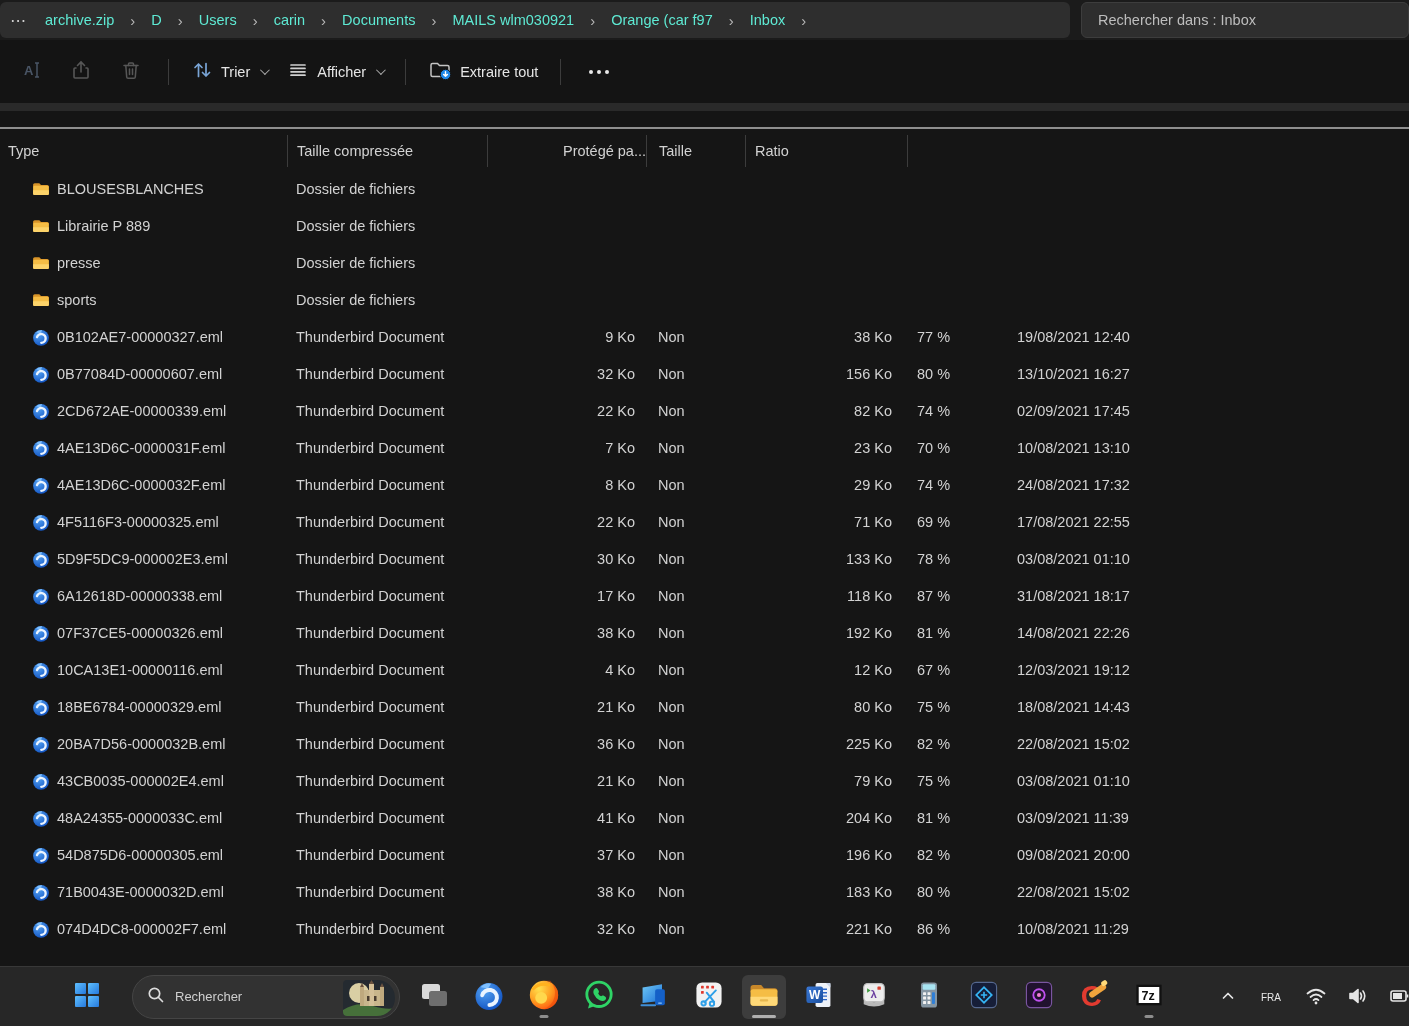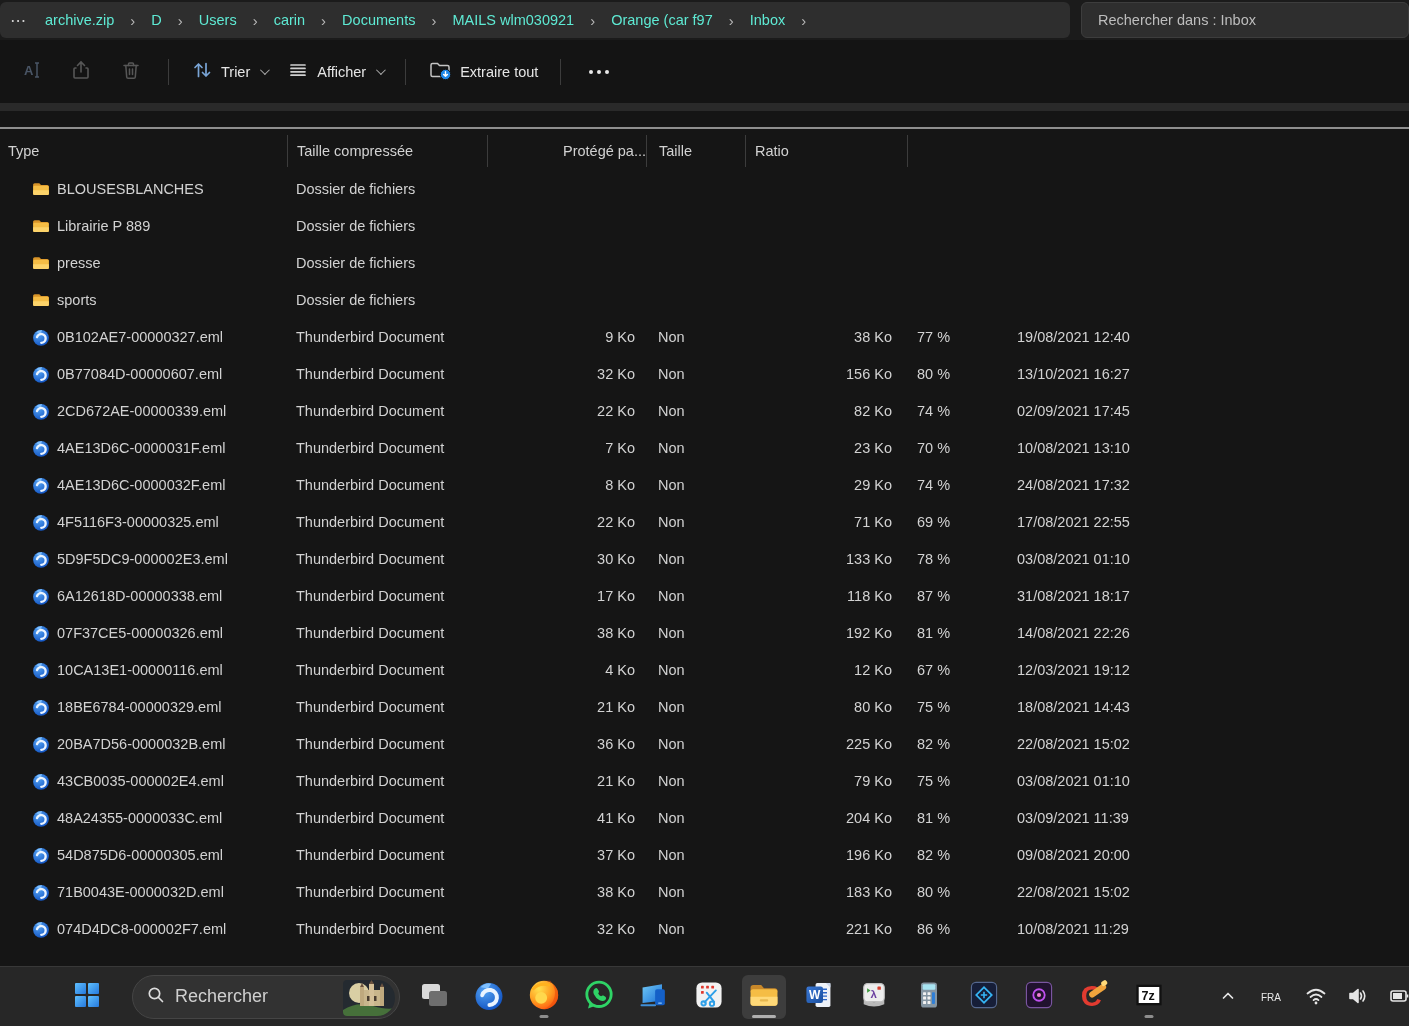--- a/index.html
+++ b/index.html
@@ -54,21 +54,21 @@
   .c-mod{ padding-left:9px; }
   .file-ico{ width:20px; height:20px; flex:0 0 auto; display:flex; }
   
   .taskbar{ position:absolute; left:0; top:966px; width:1409px; height:60px; background:#272727; border-top:1px solid #383838; display:flex; align-items:center; }
   .tb-left{ display:flex; align-items:center; margin-left:65px; gap:0; }
   .tb-btn{ width:44px; height:44px; border-radius:6px; display:flex; align-items:center; justify-content:center; position:relative; margin-right:11px; }
   .tb-btn.active{ background:#3d3d3d; }
   .run-dot{ position:absolute; bottom:1px; left:50%; transform:translateX(-50%); width:9px; height:3px; border-radius:2px; background:#8d8d8d; }
   .run-bar{ position:absolute; bottom:1px; left:50%; transform:translateX(-50%); width:24px; height:3px; border-radius:2px; background:#b0b0b0; }
   .tb-search{ width:268px; height:44px; border-radius:22px; background:#323232; border:1px solid #454545; display:flex; align-items:center; margin:0 12px; padding-left:14px; gap:10px; position:relative; overflow:hidden; }
-  .tb-search-label{ color:#cfcfcf; font-size:18px; }
+  .tb-search-label{ color:#cfcfcf; font-size:13px; }
   .search-thumb{ position:absolute; right:4px; top:4px; width:52px; height:36px; border-radius:4px 18px 18px 4px; overflow:hidden; }
   .tray{ position:absolute; right:-6px; top:0; height:60px; display:flex; align-items:center; gap:8px; }
   .tray-item{ padding:6px; border-radius:4px; display:flex; align-items:center; justify-content:center; }
   .tray-lang{ color:#e8e8e8; font-size:10px; padding:6px 10px; }
   svg text{ font-family:"Liberation Sans","DejaVu Sans",sans-serif; }
 </style>
 </head>
 <body>
 
 <svg width="0" height="0" style="position:absolute">

